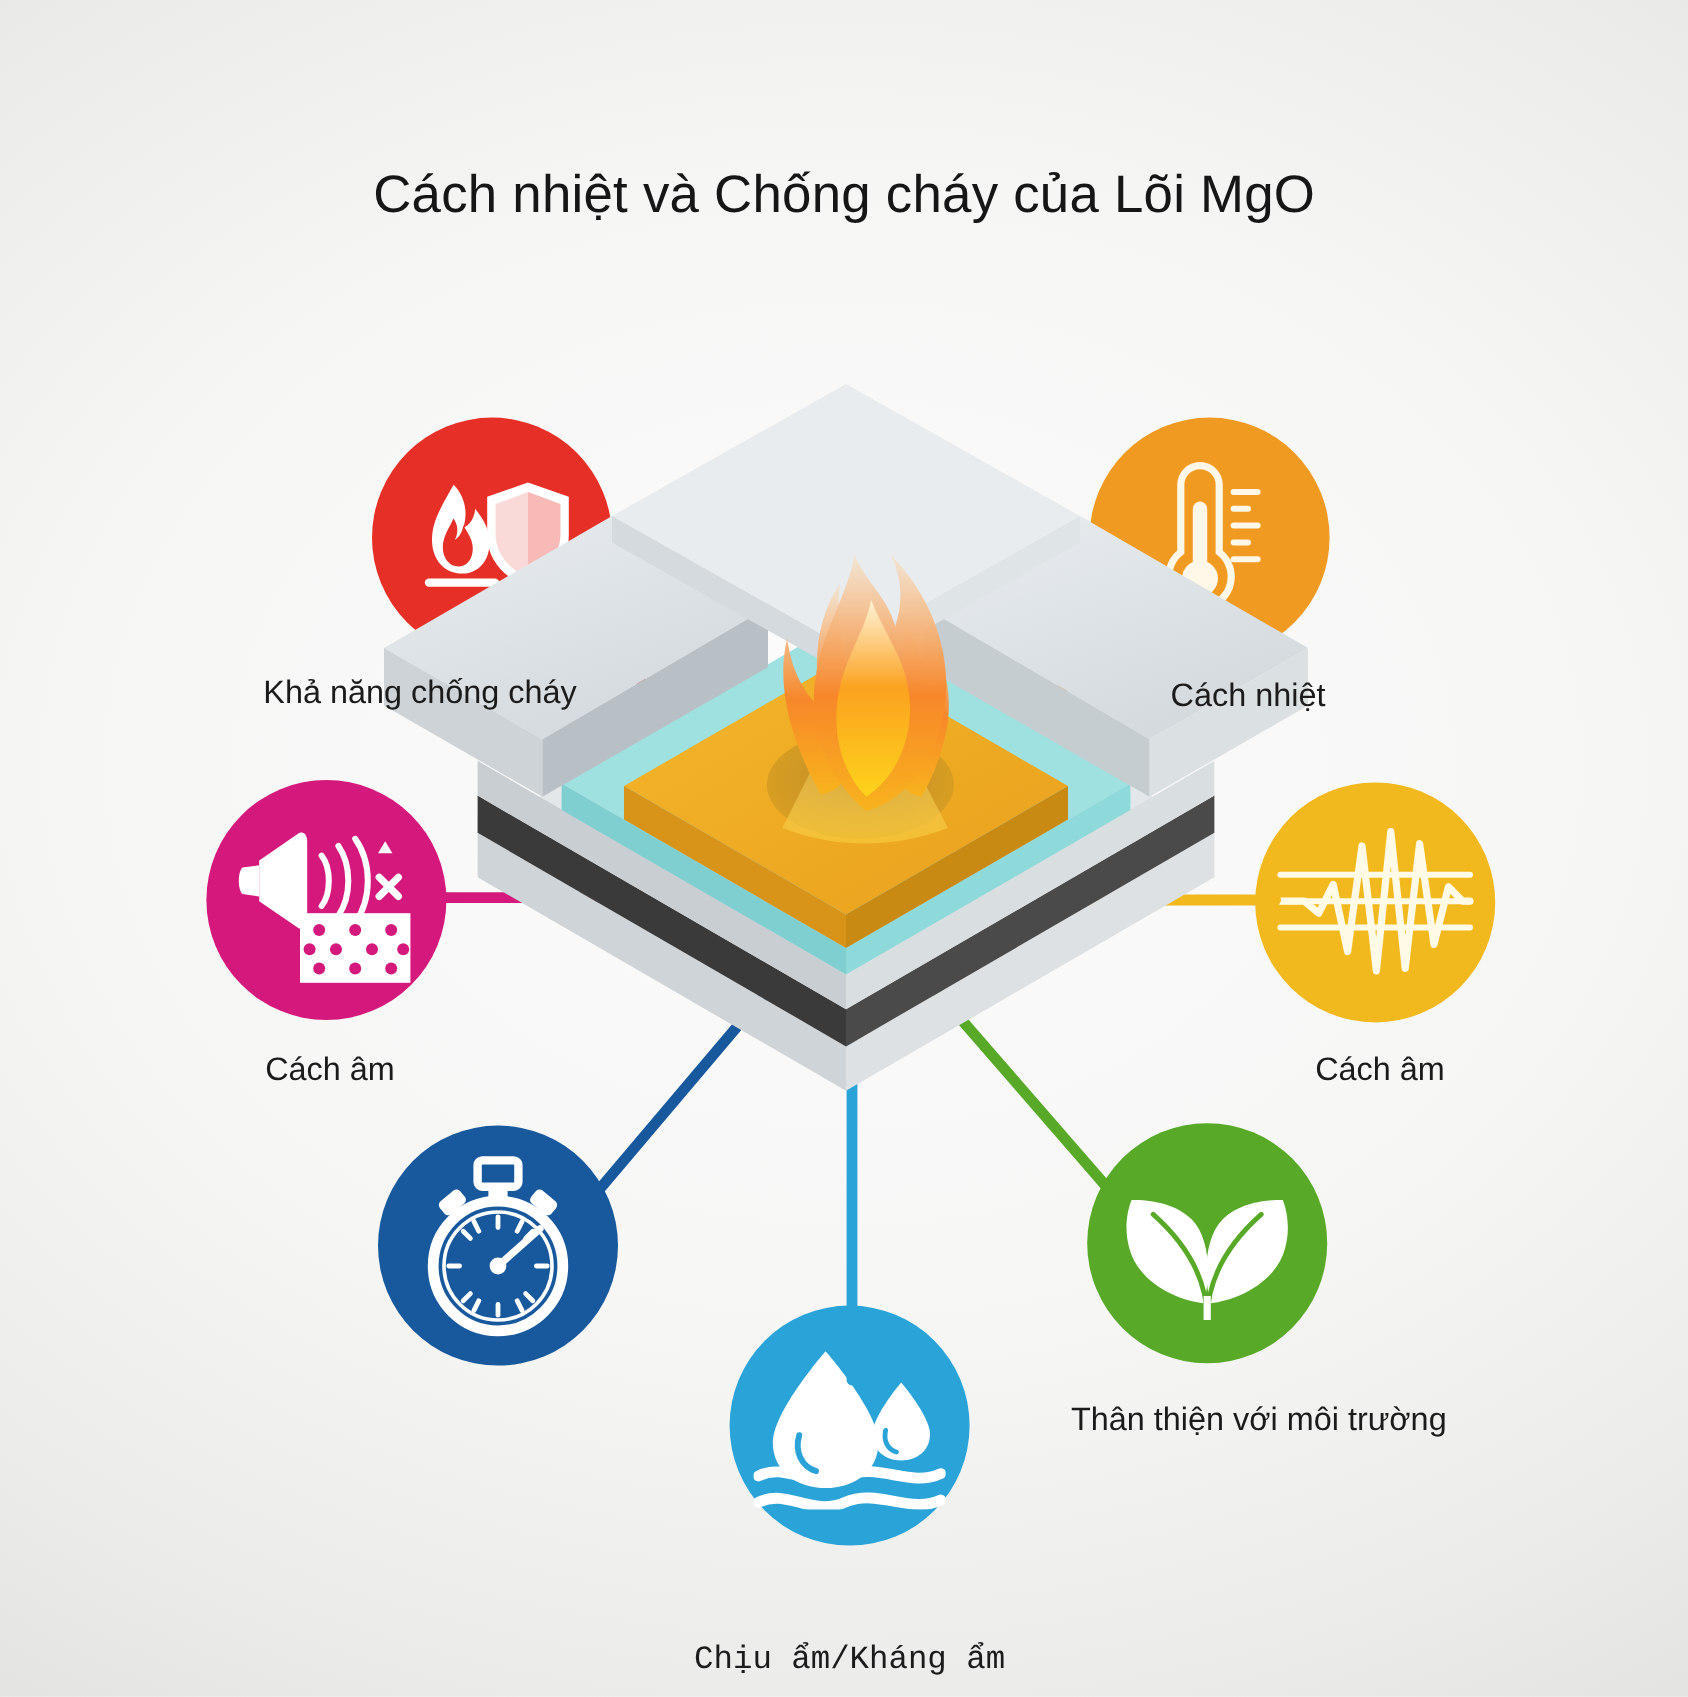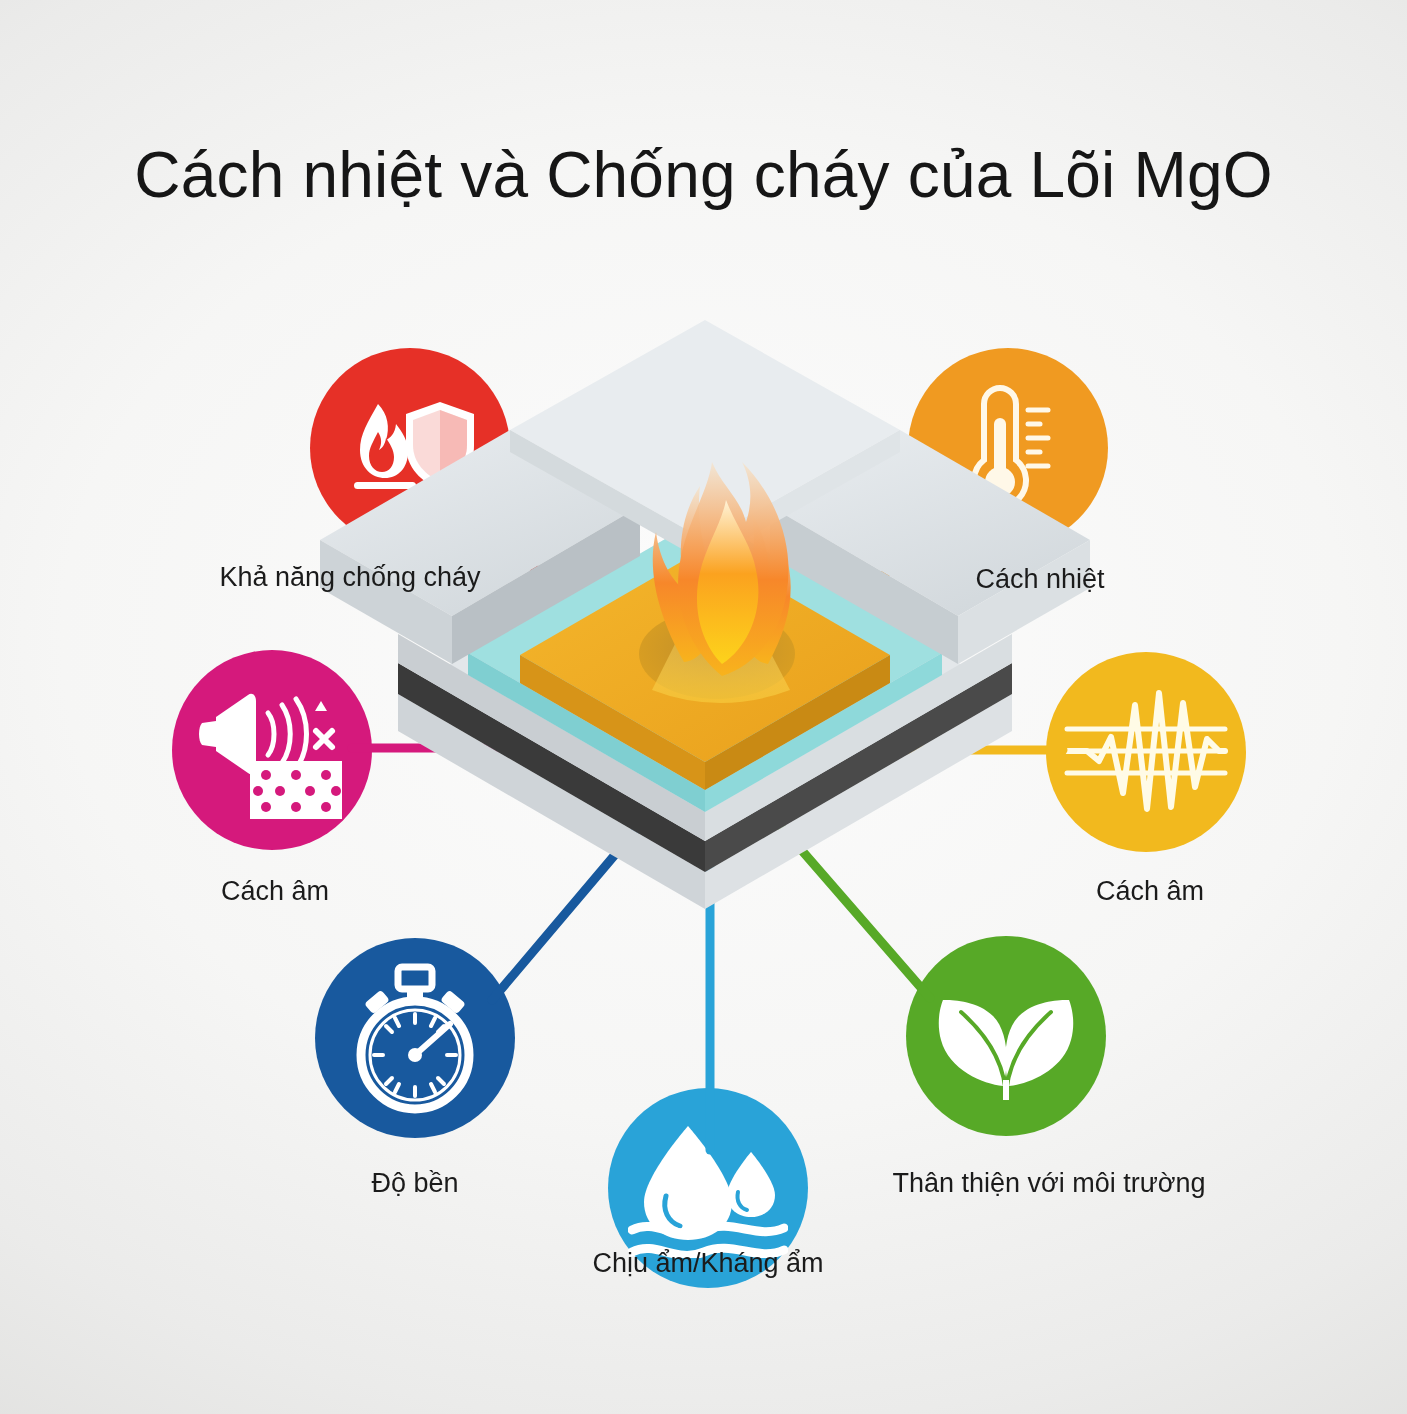--- a/index.html
+++ b/index.html
@@ -8,21 +8,21 @@
     font-family: "Liberation Sans", sans-serif;
     background: radial-gradient(ellipse 120% 90% at 50% 45%, #fcfcfc 0%, #f6f6f5 38%, #ebebea 62%, #dcdcda 85%, #d2d2d0 100%);
     position: relative;
     overflow: hidden;
   }
 
   #page-title {
     position:absolute;
     top:138px; left:0; width:100%;
     text-align:center;
-    font-size:64px;
+    font-size:44px;
     font-weight:400;
     color:#161616;
     letter-spacing:0.2px;
     white-space:nowrap;
   }
 
   .stage { position:absolute; inset:0; }
 
   svg.layer { position:absolute; top:0; left:0; width:1407px; height:1414px; }
   svg.connectors { z-index:2; }
@@ -281,33 +281,32 @@
         <line x1="104" y1="123" x2="98" y2="117"></line>
         <line x1="55" y1="57" x2="59" y2="65"></line>
         <line x1="95" y1="57" x2="91" y2="65"></line>
         <line x1="55" y1="131" x2="59" y2="123"></line>
         <line x1="95" y1="131" x2="91" y2="123"></line>
       </g>
       <line x1="75" y1="94" x2="110" y2="63" stroke="#ffffff" stroke-width="6" stroke-linecap="round"></line>
       <circle cx="75" cy="94" r="7" fill="#ffffff"></circle>
     </svg>
   </div>
-  <div class="node-label" style="left:305px; top:1168px; width:220px;">Độ bền</div>
 
   <div class="bubble" style="left:608px; top:1088px; width:200px; height:200px; background:#29a3d8;">
     <svg width="160" height="140" viewBox="0 0 160 140">
       <path d="M60,8 C60,8 104,58 104,84 C104,108 84,122 60,122 C36,122 16,108 16,84 C16,58 60,8 60,8 Z" fill="#ffffff"></path>
       <path d="M38,78 C34,92 40,104 52,108" fill="none" stroke="#29a3d8" stroke-width="5" stroke-linecap="round"></path>
       <path d="M123,34 C123,34 147,62 147,77 C147,91 136,99 123,99 C110,99 99,91 99,77 C99,62 123,34 123,34 Z" fill="#ffffff"></path>
       <path d="M110,74 C108,83 112,90 119,92" fill="none" stroke="#29a3d8" stroke-width="4" stroke-linecap="round"></path>
       <path d="M4,112 C28,100 48,124 76,112 C104,100 130,122 156,110" fill="none" stroke="#ffffff" stroke-width="9" stroke-linecap="round"></path>
       <path d="M4,134 C28,122 48,146 76,134 C104,122 130,144 156,132" fill="none" stroke="#ffffff" stroke-width="9" stroke-linecap="round"></path>
     </svg>
   </div>
-  <div class="node-label" style="left:528px; top:1248px; width:360px;">Chịu ẩm/Kháng ẩm</div>
+  <div class="node-label" style="left:528px; top:1369px; width:360px;font-family:Liberation Mono, monospace;">Chịu ẩm/Kháng ẩm</div>
 
   <div class="bubble" style="left:906px; top:936px; width:200px; height:200px; background:#57a927;">
     <svg width="150" height="140" viewBox="0 0 150 140">
       <path d="M72,120 C52,118 18,104 10,74 C4,52 12,34 12,34 C12,34 44,32 62,50 C78,66 78,100 72,120 Z" fill="#ffffff"></path>
       <path d="M78,120 C98,118 132,104 140,74 C146,52 138,34 138,34 C138,34 106,32 88,50 C72,66 72,100 78,120 Z" fill="#ffffff"></path>
       <path d="M75,134 C75,110 66,78 30,46" fill="none" stroke="#57a927" stroke-width="4" stroke-linecap="round"></path>
       <path d="M75,134 C75,110 84,78 120,46" fill="none" stroke="#57a927" stroke-width="4" stroke-linecap="round"></path>
       <path d="M72,134 L78,134 L78,114 L72,114 Z" fill="#ffffff"></path>
     </svg>
   </div>

